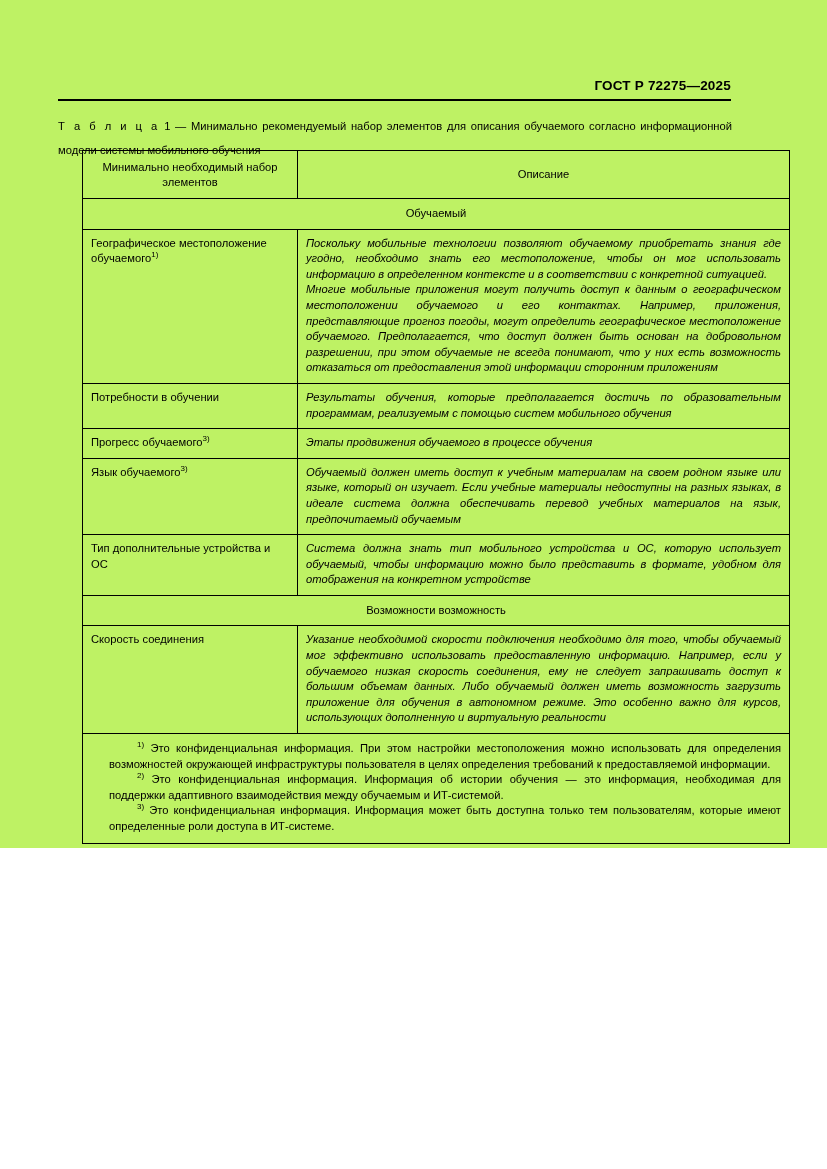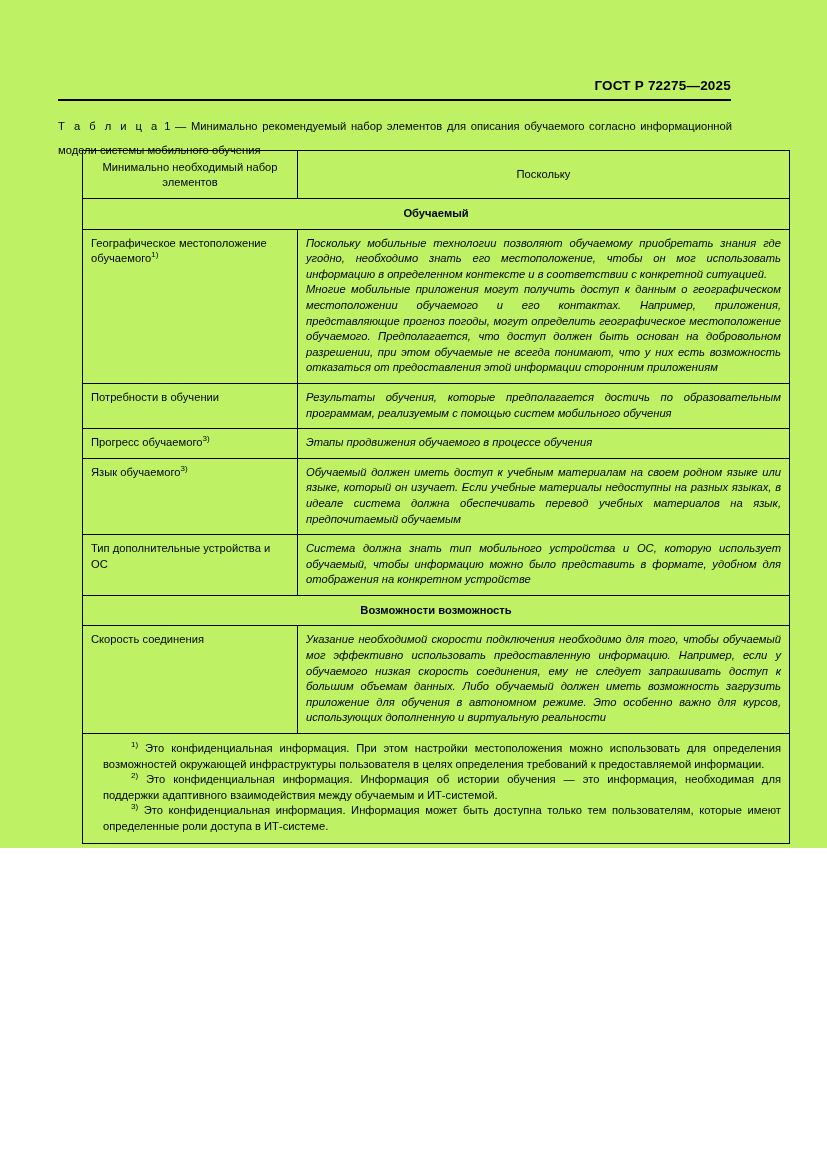--- a/index.html
+++ b/index.html
@@ -80,40 +80,39 @@
     padding-top: 9px;
     padding-bottom: 9px;
   }
   .tbl thead td.c1 { line-height: 14.5px; }
 
   td.section-row {
     text-align: center;
     vertical-align: middle;
     padding-top: 7px;
     padding-bottom: 7px;
-    font-weight: bold;
   }
 
   td.desc p {
     margin: 0;
     text-align: justify;
     text-justify: inter-word;
     font-style: italic;
   }
   td.key { white-space: normal; }
 
   sup {
     font-size: 8px;
     vertical-align: super;
     line-height: 0;
   }
 
   
   td.footnotes {
-    padding: 7px 8px 8px 20px;
+    padding: 7px 8px 8px 26px;
   }
   td.footnotes p {
     margin: 0;
     text-align: justify;
     text-justify: inter-word;
     text-indent: 28px;
     font-size: 11.2px;
     line-height: 15.6px;
   }
 
@@ -160,21 +159,21 @@
   <div class="table-caption">
     <span class="caption-word">Т а б л и ц а</span>
     <span>1</span>
     <span>— Минимально рекомендуемый набор элементов для описания обучаемого согласно информационной модели системы мобильного обучения</span>
   </div>
 
   <table class="tbl">
     <thead>
       <tr>
         <td class="c1">Минимально необходимый набор элементов</td>
-        <td class="c2">Поскольку</td>
+        <td class="c2">Описание</td>
       </tr>
     </thead>
     <tbody>
         <tr>
           <td class="section-row" colspan="2">Обучаемый</td>
         </tr>
         <tr>
           <td class="c1 key">Географическое местоположение обучаемого<sup>1)</sup></td>
           <td class="c2 desc">
             <p>Поскольку мобильные технологии позволяют обучаемому приобретать знания где угодно, необходимо знать его местоположение, чтобы он мог использовать информацию в определенном контексте и в соответствии с конкретной ситуацией.</p>

